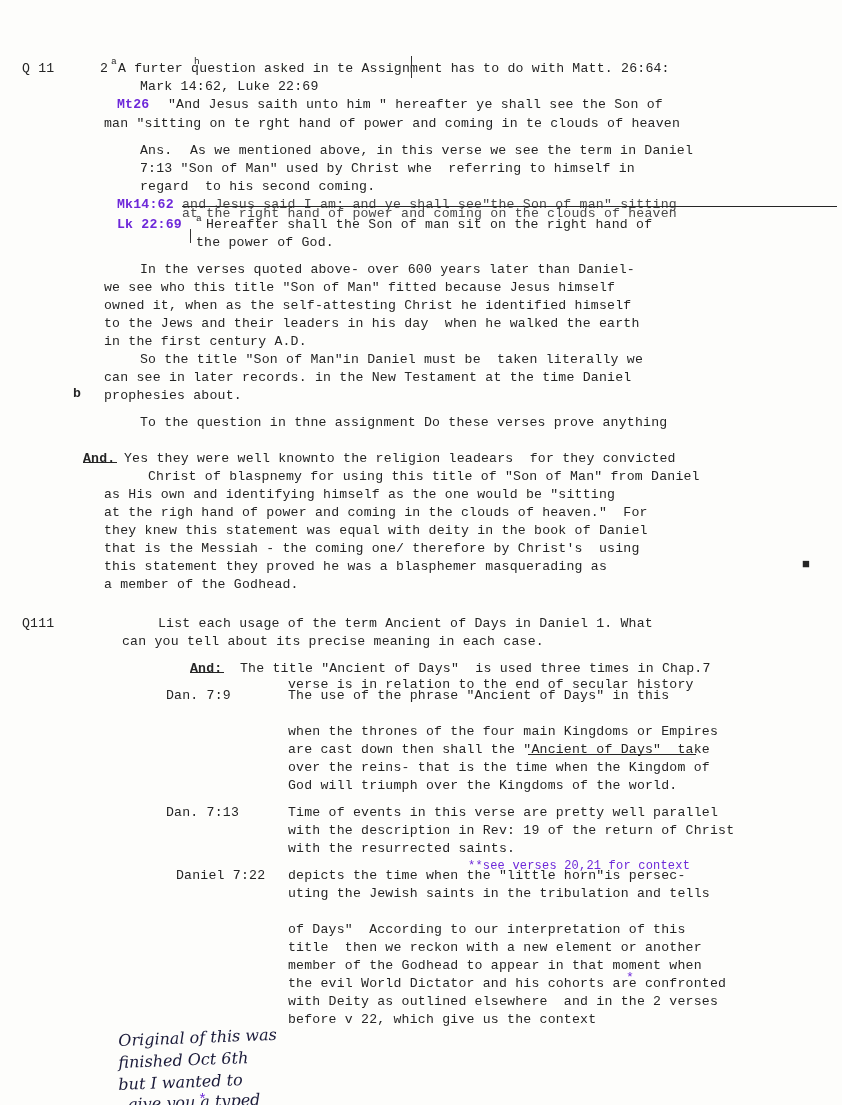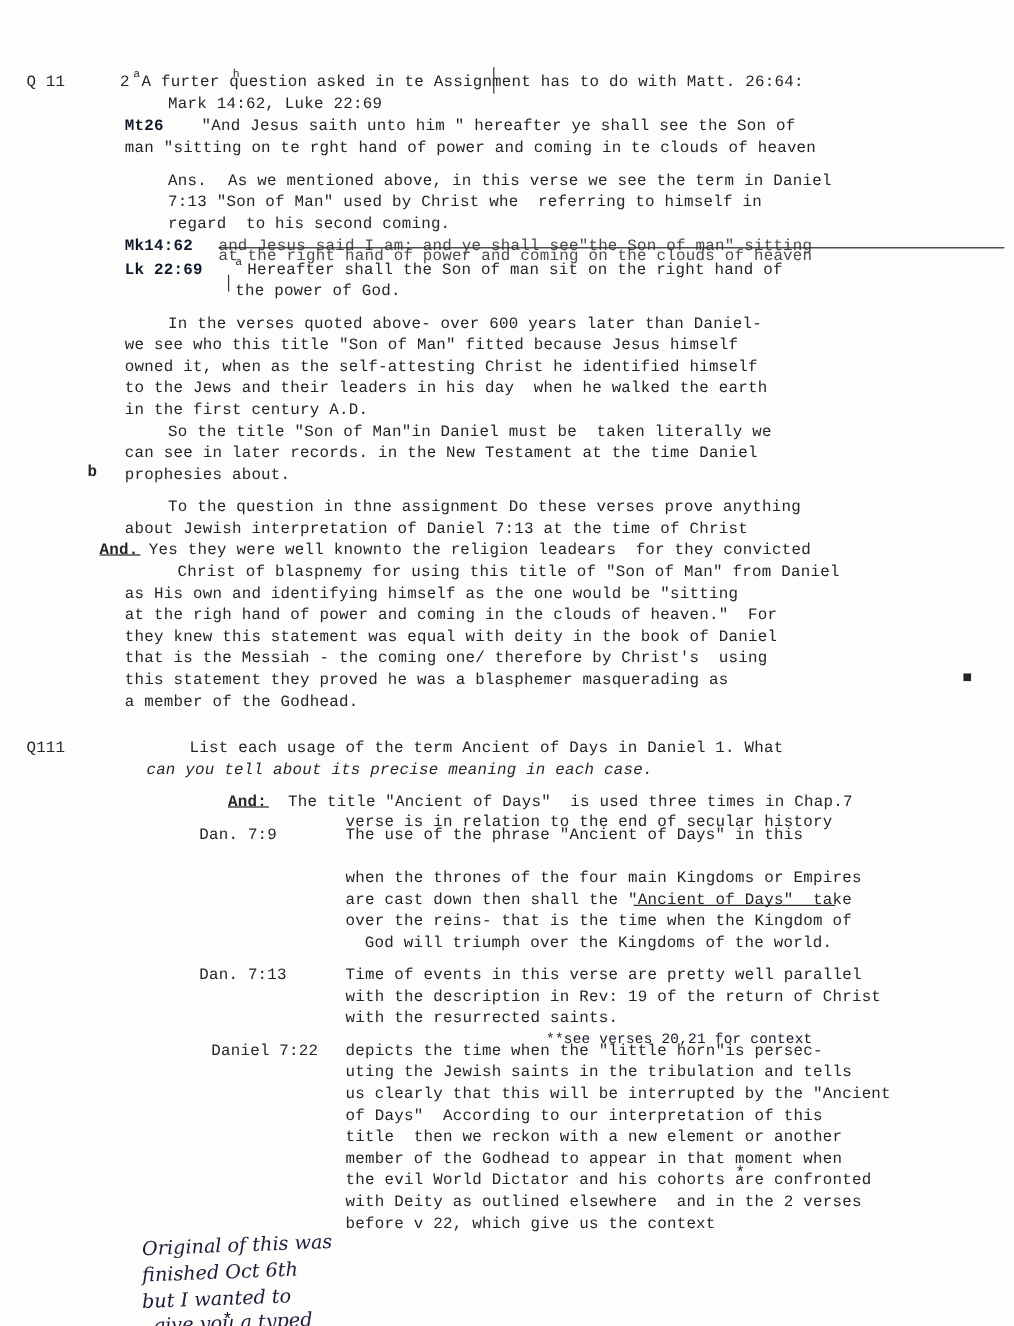--- a/index.html
+++ b/index.html
@@ -25,25 +25,26 @@
   .blk {
     position: absolute;
     white-space: pre;
     font-size: 13.2px;
     line-height: 17.6px;
     letter-spacing: 0.2px;
     color: #252525;
   }
   .redmark {
     position: absolute;
-    color: #0f172a;
+    color: #6d28d9;
     white-space: pre;
     font-size: 13.2px;
     line-height: 17.6px;
     letter-spacing: 0.2px;
+    margin-left: 13px;
   }
   .faint { color: #4a4a4a; }
   .bold { font-weight: bold; }
   .handwriting {
     position: absolute;
     font-family: "DejaVu Serif", serif;
     font-style: italic;
     font-size: 16px;
     line-height: 22px;
     color: #1b1b3a;
@@ -104,61 +105,59 @@
   <div class="blk" style="left:104px; top:315px;">to the Jews and their leaders in his day  when he walked the earth</div>
   <div class="blk" style="left:104px; top:333px;">in the first century A.D.</div>
 
   <div class="blk" style="left:140px; top:351px;">So the title "Son of Man"in Daniel must be  taken literally we</div>
   <div class="blk" style="left:104px; top:369px;">can see in later records. in the New Testament at the time Daniel</div>
   <div class="blk" style="left:104px; top:387px;">prophesies about.</div>
 
   <div class="blk bold" style="left:73px; top:385px;">b</div>
 
   <div class="blk" style="left:140px; top:414px;">To the question in thne assignment Do these verses prove anything</div>
-  <div class="blk" style="left:104px; top:432px;">about Jewish interpretation of Daniel 7:13 at the time of Christ</div>
 
   <div class="blk bold" style="left:83px; top:450px;">And.</div>
   <div class="blackline" style="left:83px; top:462px; width:34px; height:1.2px;"></div>
   <div class="blk" style="left:124px; top:450px;">Yes they were well knownto the religion leadears  for they convicted</div>
   <div class="blk" style="left:104px; top:468px;margin-left:44px;">Christ of blaspnemy for using this title of "Son of Man" from Daniel</div>
   <div class="blk" style="left:104px; top:486px;">as His own and identifying himself as the one would be "sitting</div>
   <div class="blk" style="left:104px; top:504px;">at the righ hand of power and coming in the clouds of heaven."  For</div>
   <div class="blk" style="left:104px; top:522px;">they knew this statement was equal with deity in the book of Daniel</div>
   <div class="blk" style="left:104px; top:540px;">that is the Messiah - the coming one/ therefore by Christ's  using</div>
   <div class="blk" style="left:104px; top:558px;">this statement they proved he was a blasphemer masquerading as</div>
   <div class="blk bold" style="left:802px; top:556px;">■</div>
   <div class="blk" style="left:104px; top:576px;">a member of the Godhead.</div>
 
   <div class="blk" style="left:22px; top:615px;">Q111</div>
   <div class="blk" style="left:158px; top:615px;">List each usage of the term Ancient of Days in Daniel 1. What</div>
-  <div class="blk" style="left:122px; top:633px;font-style:italic;">can you tell about its precise meaning in each case.</div>
+  <div class="blk" style="left:122px; top:633px;">can you tell about its precise meaning in each case.</div>
 
   <div class="blk bold" style="left:190px; top:660px;">And:</div>
   <div class="blackline" style="left:190px; top:672px; width:34px; height:1.2px;"></div>
   <div class="blk" style="left:240px; top:660px;">The title "Ancient of Days"  is used three times in Chap.7</div>
 
   <div class="blk" style="left:166px; top:687px;">Dan. 7:9</div>
   <div class="blk" style="left:288px; top:687px;">The use of the phrase "Ancient of Days" in this</div>
   <div class="blk" style="left:288px; top:676px;">verse is in relation to the end of secular history</div>
   <div class="blk" style="left:288px; top:723px;">when the thrones of the four main Kingdoms or Empires</div>
   <div class="blk" style="left:288px; top:741px;">are cast down then shall the "Ancient of Days"  take</div>
   <div class="underline-box" style="left:528px; top:754px; width:168px;"></div>
   <div class="blk" style="left:288px; top:759px;">over the reins- that is the time when the Kingdom of</div>
-  <div class="blk" style="left:288px; top:777px;margin-left:16px;">God will triumph over the Kingdoms of the world.</div>
+  <div class="blk" style="left:288px; top:777px;">God will triumph over the Kingdoms of the world.</div>
 
   <div class="blk" style="left:166px; top:804px;">Dan. 7:13</div>
   <div class="blk" style="left:288px; top:804px;">Time of events in this verse are pretty well parallel</div>
   <div class="blk" style="left:288px; top:822px;">with the description in Rev: 19 of the return of Christ</div>
   <div class="blk" style="left:288px; top:840px;">with the resurrected saints.</div>
 
   <div class="blk" style="left:176px; top:867px;">Daniel 7:22</div>
   <div class="blk" style="left:288px; top:867px;">depicts the time when the "little horn"is persec-</div>
   <div class="redmark" style="left:455px; top:858px; font-size:12px;">**see verses 20,21 for context</div>
   <div class="blk" style="left:288px; top:885px;">uting the Jewish saints in the tribulation and tells</div>
-  <div class="blk" style="left:288px; top:903px;">us clearly that this will be interrupted by the "Ancient</div>
   <div class="blk" style="left:288px; top:921px;">of Days"  According to our interpretation of this</div>
   <div class="blk" style="left:288px; top:939px;">title  then we reckon with a new element or another</div>
   <div class="blk" style="left:288px; top:957px;">member of the Godhead to appear in that moment when</div>
   <div class="blk" style="left:288px; top:975px;">the evil World Dictator and his cohorts are confronted</div>
   <div class="redmark" style="left:613px; top:969px;">*</div>
   <div class="blk" style="left:288px; top:993px;">with Deity as outlined elsewhere  and in the 2 verses</div>
   <div class="blk" style="left:288px; top:1011px;">before v 22, which give us the context</div>
 
   <div class="handwriting" style="left:118px; top:1030px;">Original of this was</div>
   <div class="handwriting" style="left:118px; top:1052px;">finished Oct 6th</div>

